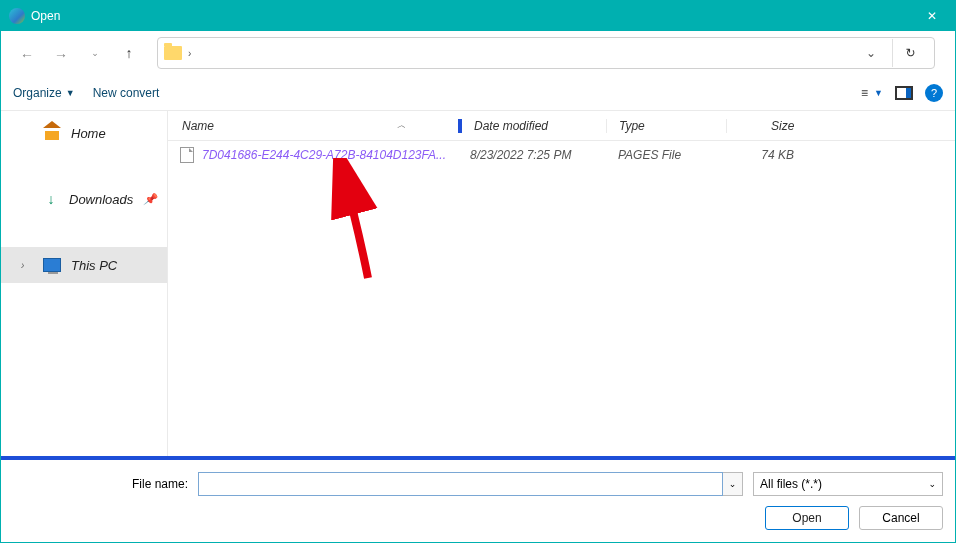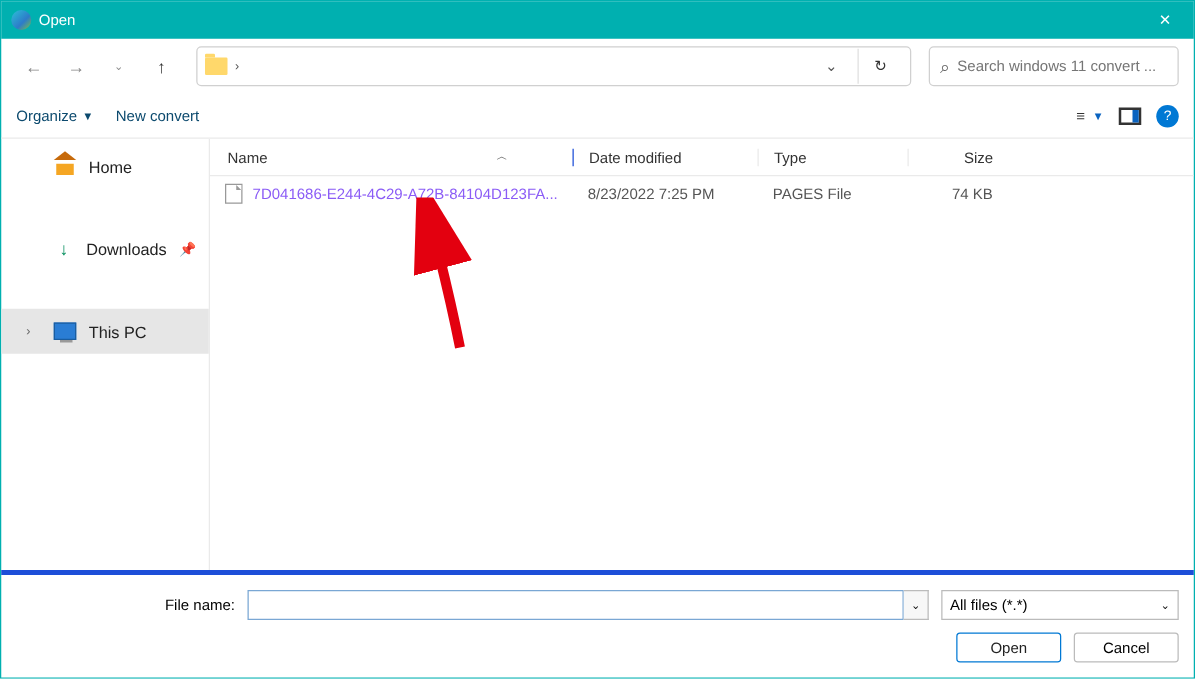--- a/index.html
+++ b/index.html
@@ -24,40 +24,40 @@
     .search-ico::before { content:"⌕"; font-size:14px; }
     .search-input { border:none; outline:none; flex:1; font-size:12px; color:#666; text-overflow:ellipsis; }
     .toolbar { height: 36px; display:flex; align-items:center; padding: 0 12px; gap: 18px; border-bottom: 1px solid #eaeaea; }
     .tool-link { color:#0c4a6e; cursor:pointer; display:flex; align-items:center; gap:4px; font-size:12px; }
     .tool-drop { font-size:9px; }
     .toolbar-right { margin-left:auto; display:flex; align-items:center; gap:12px; }
     .view-btn { display:flex; align-items:center; gap:2px; cursor:pointer; color:#333; }
     .preview-btn { width:18px; height:14px; border:2px solid #333; position:relative; cursor:pointer; }
     .preview-btn::after { content:""; position:absolute; right:0; top:0; bottom:0; width:5px; background:#0a63c0; }
     .help-btn { width:18px; height:18px; border-radius:50%; background:#0078d4; color:#fff; display:flex; align-items:center; justify-content:center; font-size:11px; cursor:pointer; }
-    .content { flex:1; display:flex; overflow:hidden; }
+    .content { flex:1; display:flex; overflow:hidden;font-style:italic; }
     .sidebar { width: 168px; border-right: 1px solid #eaeaea; padding-top:4px; }
     .side-item { height: 36px; display:flex; align-items:center; gap:10px; padding: 0 10px 0 20px; cursor:pointer; font-size:13px; color:#222; }
     .side-item.selected { background:#e6e6e6; }
     .side-gap { height: 30px; }
     .chevron { width:12px; color:#666; font-size:10px; }
     .ico-home { width:18px; height:14px; position:relative; }
     .ico-home::before { content:""; position:absolute; bottom:0; left:2px; width:14px; height:9px; background:#f5a623; }
     .ico-home::after { content:""; position:absolute; top:-5px; left:0px; border-left:9px solid transparent; border-right:9px solid transparent; border-bottom:7px solid #c66a0b; }
     .ico-down { width:16px; height:14px; display:flex; align-items:center; justify-content:center; color:#089060; font-size:14px; }
     .ico-down::before { content:"↓"; font-weight:bold; }
     .ico-pc { width:18px; height:14px; background:#2a7dd4; border:1px solid #1a5da0; position:relative; }
     .ico-pc::after { content:""; position:absolute; bottom:-3px; left:4px; width:10px; height:2px; background:#999; }
     .pin-icon { margin-left:auto; color:#aaa; font-size:11px; }
     .file-area { flex:1; display:flex; flex-direction:column; }
     .col-headers { height: 30px; display:flex; align-items:center; border-bottom:1px solid #eaeaea; color:#333; position:relative; }
     .col { padding: 0 12px; font-size:12px; }
     .col-name { flex:1; display:flex; align-items:center; min-width: 250px;}
     .sort-ind { color:#666; font-size:9px; margin-left:auto; margin-right:40px; }
-    .col-date { width: 148px; border-left:1px solid #1d4ed8; }
+    .col-date { width: 148px; border-left:4px solid #1d4ed8; }
     .col-type { width: 120px; border-left:1px solid #eaeaea; }
     .col-size { width: 80px; border-left:1px solid #eaeaea;padding-left:44px; }
     .col-end { width: 170px; border-left:1px solid #eaeaea; }
     .file-row { height: 28px; display:flex; align-items:center; cursor:pointer; }
     .file-ico { width:14px; height:16px; border:1px solid #999; margin: 0 8px 0 12px; position:relative; background:#fff; }
     .file-ico::after { content:""; position:absolute; top:0; right:0; border-top:4px solid #fff; border-left:4px solid #999; }
     .fname { flex:1; min-width:230px; color:#8b5cf6; white-space:nowrap; overflow:hidden; text-overflow:ellipsis; padding-right:12px; }
     .fdate { width:148px; color:#555; padding:0 12px; }
     .ftype { width:120px; color:#555; padding:0 12px; }
     .fsize { width:80px; color:#555; text-align:right; padding:0 12px; }
@@ -91,24 +91,20 @@
     <div class="nav-arrow">←</div>
     <div class="nav-arrow">→</div>
     <div class="nav-arrow" style="font-size:9px;">⌄</div>
     <div class="nav-arrow enabled">↑</div>
     <div class="address-bar">
       <div class="folder-icon"></div>
       <span class="crumb-caret">›</span>
       <div class="addr-spacer"></div>
       <span class="addr-drop">⌄</span>
       <div class="refresh-btn">↻</div>
-    </div>
-    <div class="search-box">
-      <span class="search-ico"></span>
-      <input class="search-input" placeholder="Search windows 11 convert ..." style="">
     </div>
   </div>
 
   <div class="toolbar">
     <div class="tool-link">
       <span>Organize</span>
       <span class="tool-drop">▼</span>
     </div>
     <div class="tool-link">
       <span>New convert</span>

